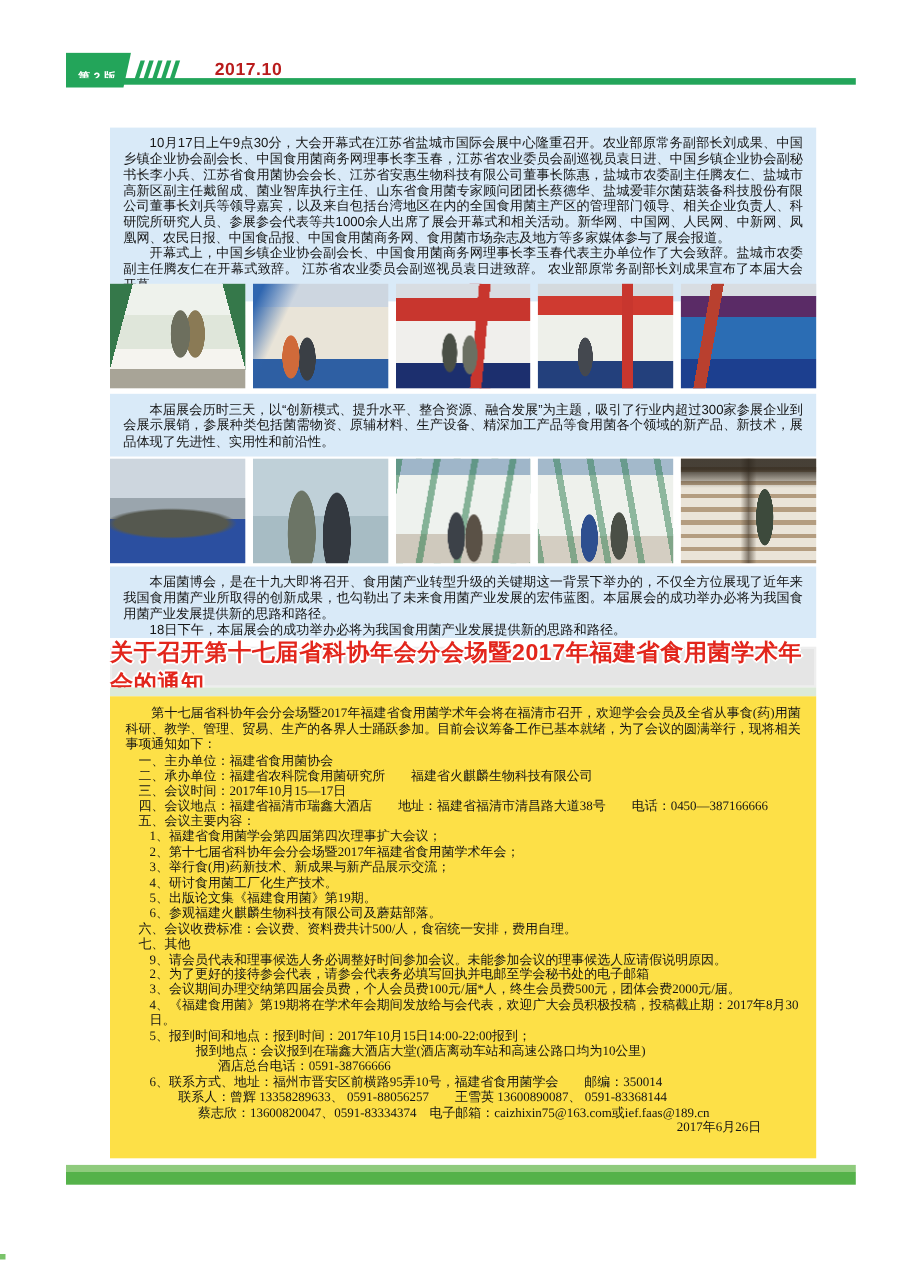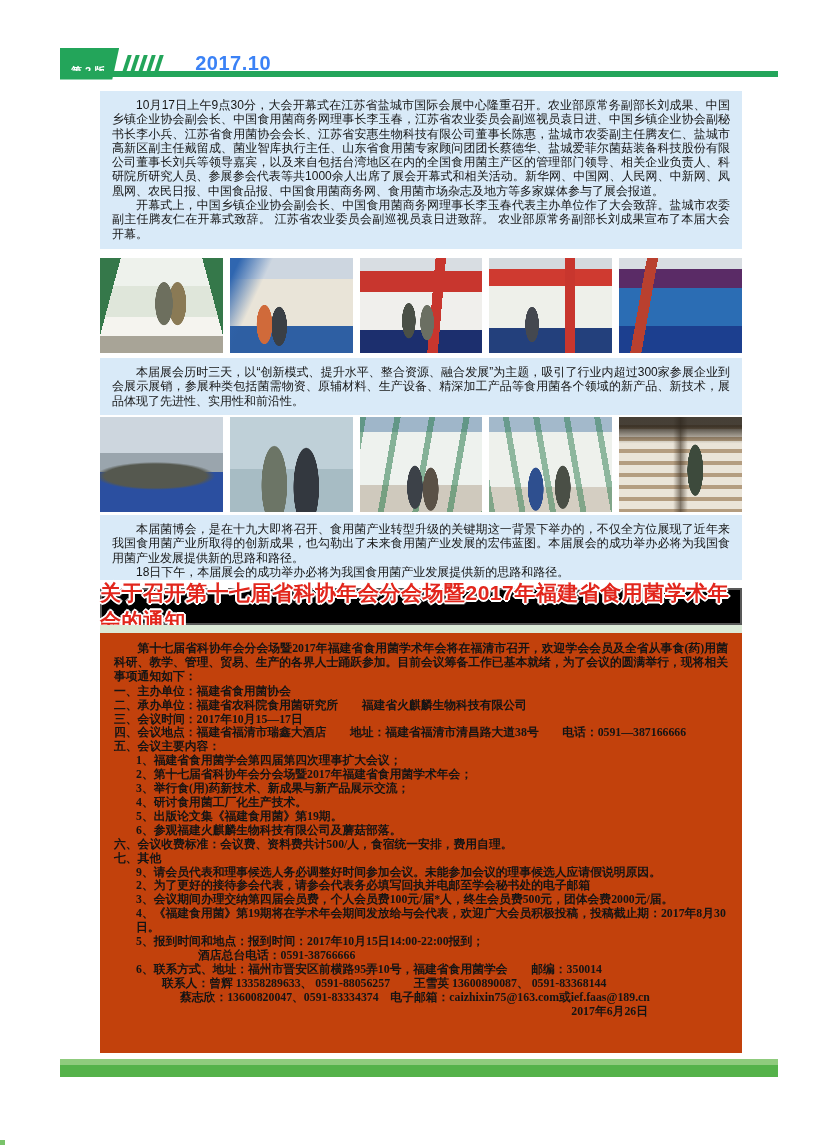--- a/index.html
+++ b/index.html
@@ -7,29 +7,29 @@
        font-family:"Liberation Sans","DejaVu Sans",sans-serif;color:#151515;}
 
   
   .header{position:absolute;left:60px;top:55px;height:17px;display:flex;align-items:center;}
   .tab-green{background:#23a55a;color:#fff;font-weight:bold;font-size:11px;height:17px;
              line-height:17px;padding:15px 14px 0 11px;
              clip-path:polygon(0 0,100% 0,calc(100% - 7px) 100%,0 100%);}
   .stripes{display:flex;margin-left:6px;}
   .stripes i{display:block;width:4px;height:17px;background:#23a55a;margin-right:4px;
              transform:skewX(-18deg);}
-  .issue{margin-left:30px;font-size:20px;color:#3b82f6;font-weight:bold;letter-spacing:.5px;}
+  .issue{margin-left:30px;font-size:16px;color:#b91c1c;font-weight:bold;letter-spacing:.5px;}
   .header-line{position:absolute;left:60px;top:71px;width:718px;height:6px;background:#23a55a;}
 
   
   .bluebox{position:absolute;left:100px;width:642px;background:#d9eaf8;
            font-size:12px;line-height:14.3px;text-align:justify;
            padding:7px 12px;box-sizing:border-box;overflow:hidden;}
   .bluebox p{margin:0;text-indent:2em;}
-  #box1{top:91px;height:158px;}
+  #box1{top:116px;height:158px;}
   #box2{top:358px;height:57px;}
   #box3{top:515px;height:65px;}
 
   
   .photo-row{position:absolute;left:100px;width:642px;height:95px;display:flex;gap:7px;}
   #row1{top:258px;}
   #row2{top:417px;}
   .photo{flex:1;overflow:hidden;background:#cfd6dc;}
   
   .r1p1{background:
@@ -75,42 +75,42 @@
     repeating-linear-gradient(80deg,rgba(46,125,80,.5) 0 6px,transparent 6px 30px),
     linear-gradient(180deg,#a3b9cb 0 16%,#eef1ec 16% 74%,#d4cec2 74%);}
   .r2p5{background:
     radial-gradient(8px 26px at 62% 56%,#3d4a3c 97%,transparent),
     linear-gradient(180deg,rgba(42,35,26,.85) 0 10%,transparent 28%),
     linear-gradient(90deg,transparent 44%,rgba(60,48,34,.6) 50%,transparent 56%),
     repeating-linear-gradient(180deg,#eae4d8 0 8px,#b49d80 8px 12px);}
 
   
   .notice-banner{position:absolute;left:100px;top:588px;width:642px;height:37px;
-                 background:#000000;display:flex;align-items:center;justify-content:center;
+                 background:#e5e5e5;display:flex;align-items:center;justify-content:center;
                  box-shadow:inset 0 0 0 2px rgba(255,255,255,.35);}
   .notice-banner h2{margin:0;font-size:21px;font-weight:bold;color:#e2261c;letter-spacing:.5px;
     text-shadow:-2px 0 #fff,2px 0 #fff,0 -2px #fff,0 2px #fff,
                 -1px -1px #fff,1px -1px #fff,-1px 1px #fff,1px 1px #fff;}
   .banner-divider{position:absolute;left:100px;top:625px;width:642px;height:8px;background:#dcead8;}
 
   
   .notice-box{position:absolute;left:100px;top:633px;width:642px;height:420px;
-              background:#c2410c;box-sizing:border-box;padding:9px 14px 0;
-              font-family:"Liberation Serif","DejaVu Serif",serif;font-weight:bold;
+              background:#fde047;box-sizing:border-box;padding:9px 14px 0;
+              font-family:"Liberation Serif","DejaVu Serif",serif;font-weight:normal;
               font-size:11.8px;line-height:13.9px;color:#141414;overflow:hidden;}
   .notice-box .intro{margin:0 0 1px;text-indent:2em;text-align:justify;}
   .nline{white-space:normal;}
-  .lv0{margin-left:0;}
+  .lv0{margin-left:12px;}
   .lv1{margin-left:22px;}
   .lv2{margin-left:46px;}
   .lv3{margin-left:64px;}
   .lv4{margin-left:84px;}
   .lv5{margin-left:48px;}
   .lv6{margin-left:66px;}
-  .sign-date{text-align:right;margin-right:80px;}
+  .sign-date{text-align:right;margin-right:36px;}
 
   
   .footer-bar{position:absolute;left:60px;top:1059px;width:718px;height:18px;
               background:linear-gradient(180deg,#8fcb7d 0 34%,#55b24a 34%);}
   .corner-speck{position:absolute;left:0;top:1140px;width:5px;height:5px;background:#7ac36a;}
 </style>
 </head>
 <body>
 
 <div class="header">
@@ -161,35 +161,36 @@
 <div class="notice-banner">
   <h2>关于召开第十七届省科协年会分会场暨2017年福建省食用菌学术年会的通知</h2>
 </div>
 <div class="banner-divider"></div>
 
 <div class="notice-box">
   <p class="intro">第十七届省科协年会分会场暨2017年福建省食用菌学术年会将在福清市召开，欢迎学会会员及全省从事食(药)用菌科研、教学、管理、贸易、生产的各界人士踊跃参加。目前会议筹备工作已基本就绪，为了会议的圆满举行，现将相关事项通知如下：</p>
   <div class="nline lv0">一、主办单位：福建省食用菌协会</div>
   <div class="nline lv0">二、承办单位：福建省农科院食用菌研究所　　福建省火麒麟生物科技有限公司</div>
   <div class="nline lv0">三、会议时间：2017年10月15—17日</div>
-  <div class="nline lv0">四、会议地点：福建省福清市瑞鑫大酒店　　地址：福建省福清市清昌路大道38号　　电话：0591—387166666</div>
+  <div class="nline lv0">四、会议地点：福建省福清市瑞鑫大酒店　　地址：福建省福清市清昌路大道38号　　电话：0450—387166666</div>
   <div class="nline lv0">五、会议主要内容：</div>
   <div class="nline lv1">1、福建省食用菌学会第四届第四次理事扩大会议；</div>
   <div class="nline lv1">2、第十七届省科协年会分会场暨2017年福建省食用菌学术年会；</div>
   <div class="nline lv1">3、举行食(用)药新技术、新成果与新产品展示交流；</div>
   <div class="nline lv1">4、研讨食用菌工厂化生产技术。</div>
   <div class="nline lv1">5、出版论文集《福建食用菌》第19期。</div>
   <div class="nline lv1">6、参观福建火麒麟生物科技有限公司及蘑菇部落。</div>
   <div class="nline lv0">六、会议收费标准：会议费、资料费共计500/人，食宿统一安排，费用自理。</div>
   <div class="nline lv0">七、其他</div>
   <div class="nline lv1">9、请会员代表和理事候选人务必调整好时间参加会议。未能参加会议的理事候选人应请假说明原因。</div>
   <div class="nline lv1">2、为了更好的接待参会代表，请参会代表务必填写回执并电邮至学会秘书处的电子邮箱</div>
   <div class="nline lv1">3、会议期间办理交纳第四届会员费，个人会员费100元/届*人，终生会员费500元，团体会费2000元/届。</div>
   <div class="nline lv1">4、《福建食用菌》第19期将在学术年会期间发放给与会代表，欢迎广大会员积极投稿，投稿截止期：2017年8月30日。</div>
   <div class="nline lv1">5、报到时间和地点：报到时间：2017年10月15日14:00-22:00报到；</div>
+  <div class="nline lv3">报到地点：会议报到在瑞鑫大酒店大堂(酒店离动车站和高速公路口均为10公里)</div>
   <div class="nline lv4">酒店总台电话：0591-38766666</div>
   <div class="nline lv1">6、联系方式、地址：福州市晋安区前横路95弄10号，福建省食用菌学会　　邮编：350014</div>
   <div class="nline lv5">联系人：曾辉 13358289633、 0591-88056257　　王雪英 13600890087、 0591-83368144</div>
   <div class="nline lv6">蔡志欣：13600820047、0591-83334374　电子邮箱：caizhixin75@163.com或ief.faas@189.cn</div>
   <div class="nline sign-date">2017年6月26日</div>
 </div>
 
 <div class="footer-bar"></div>
 <div class="corner-speck"></div>
 

